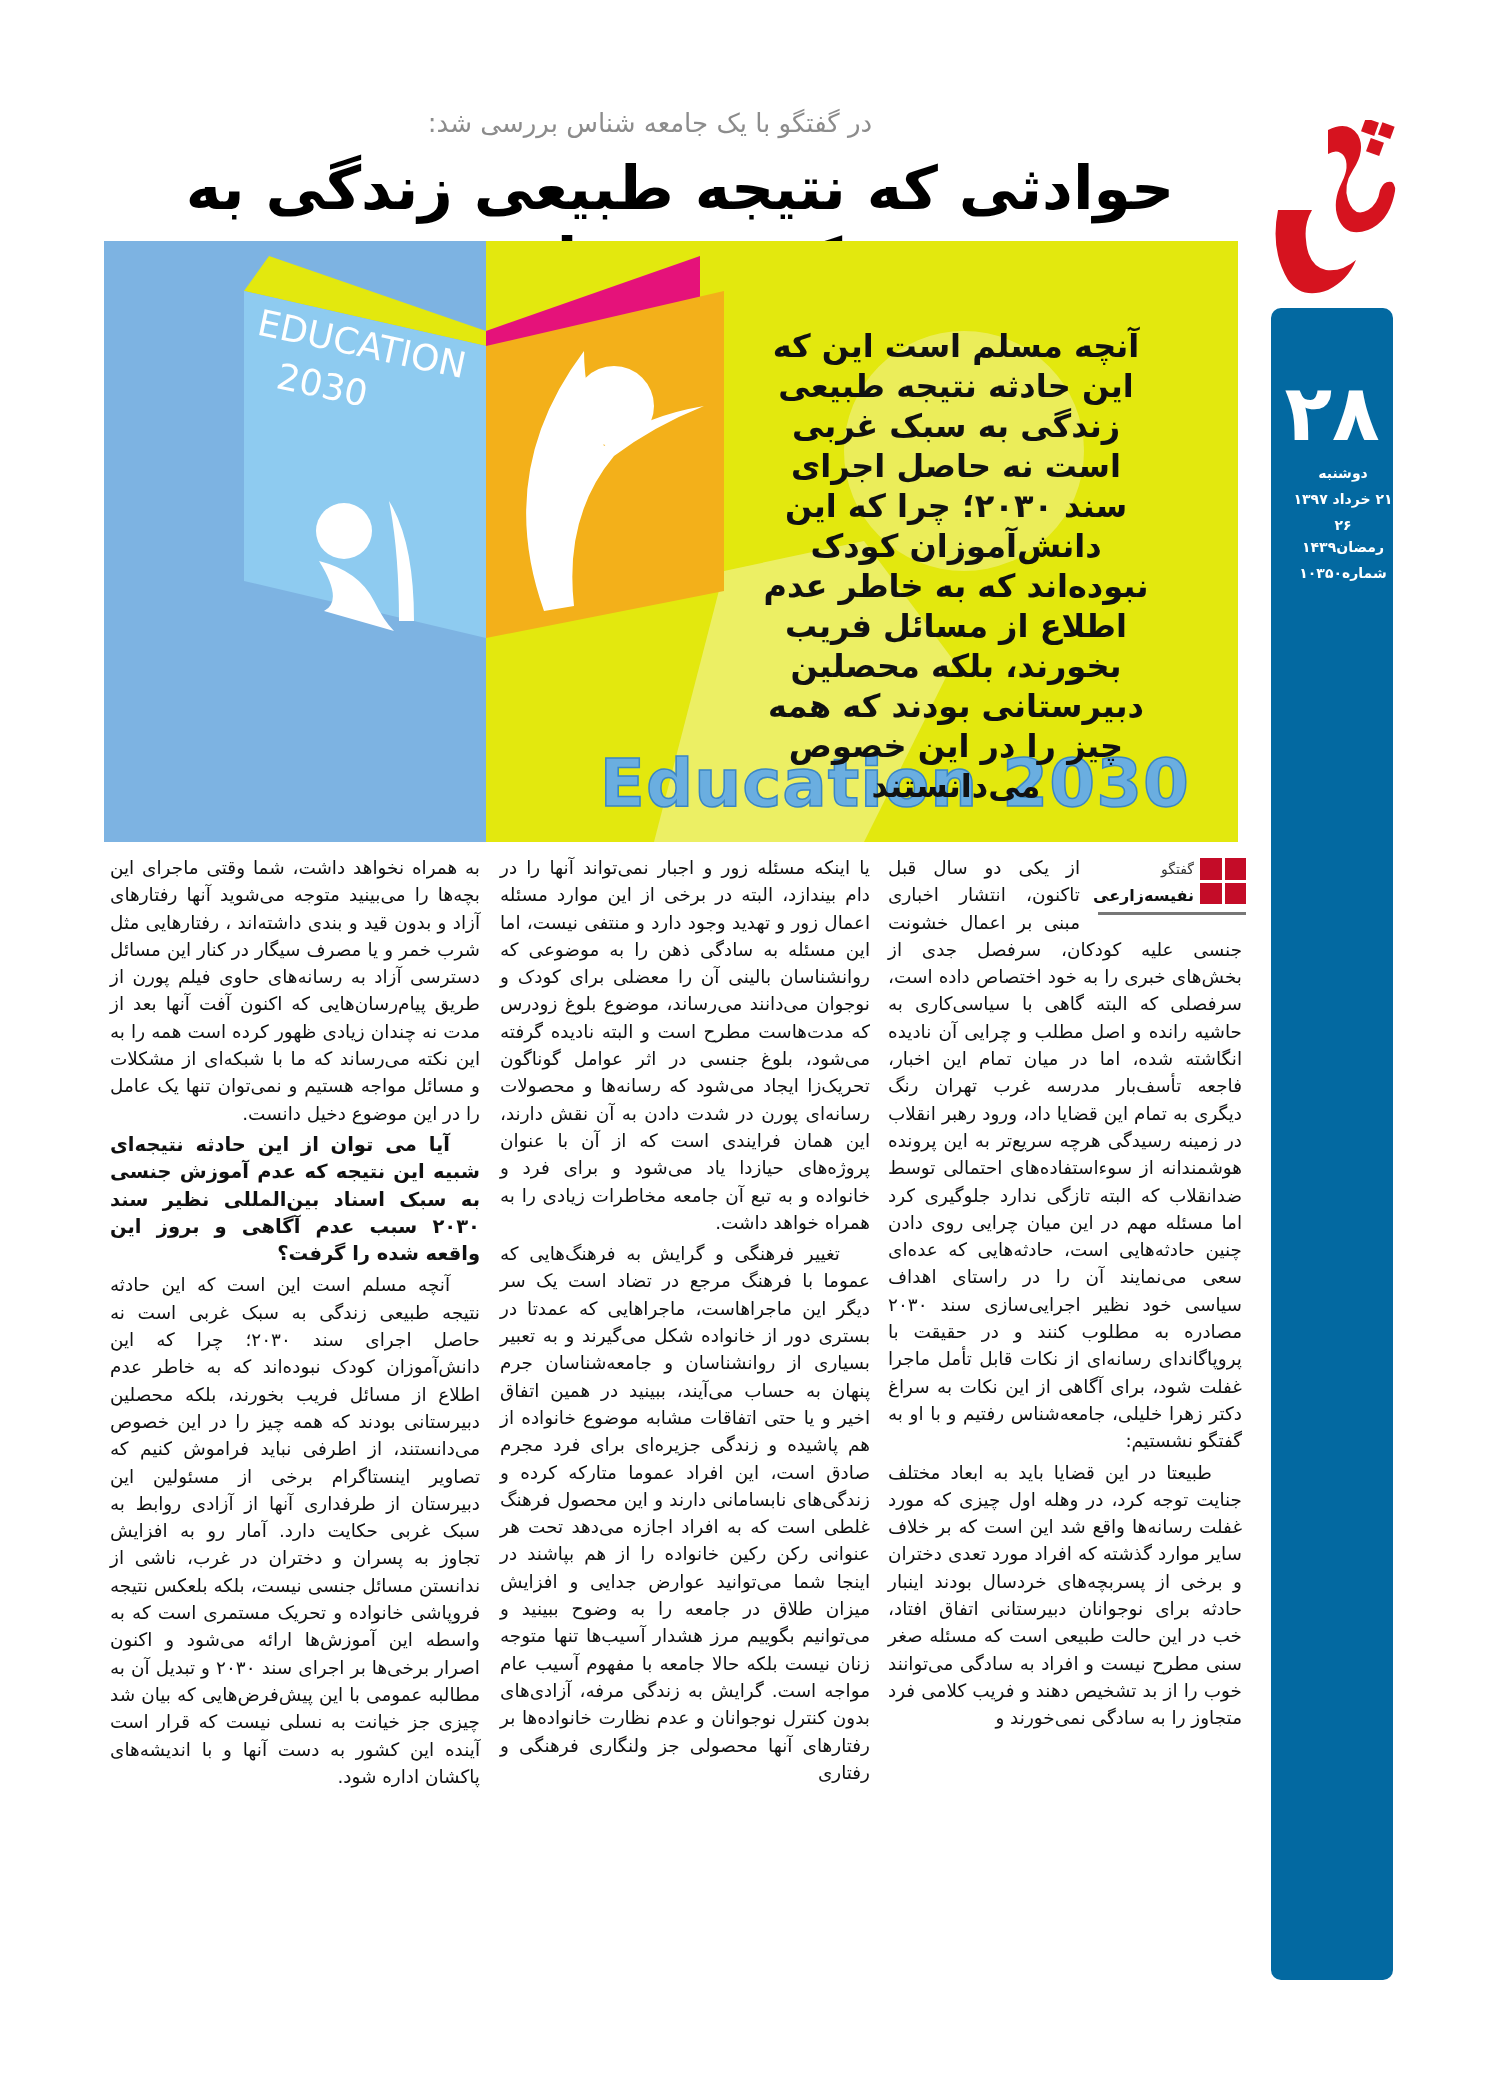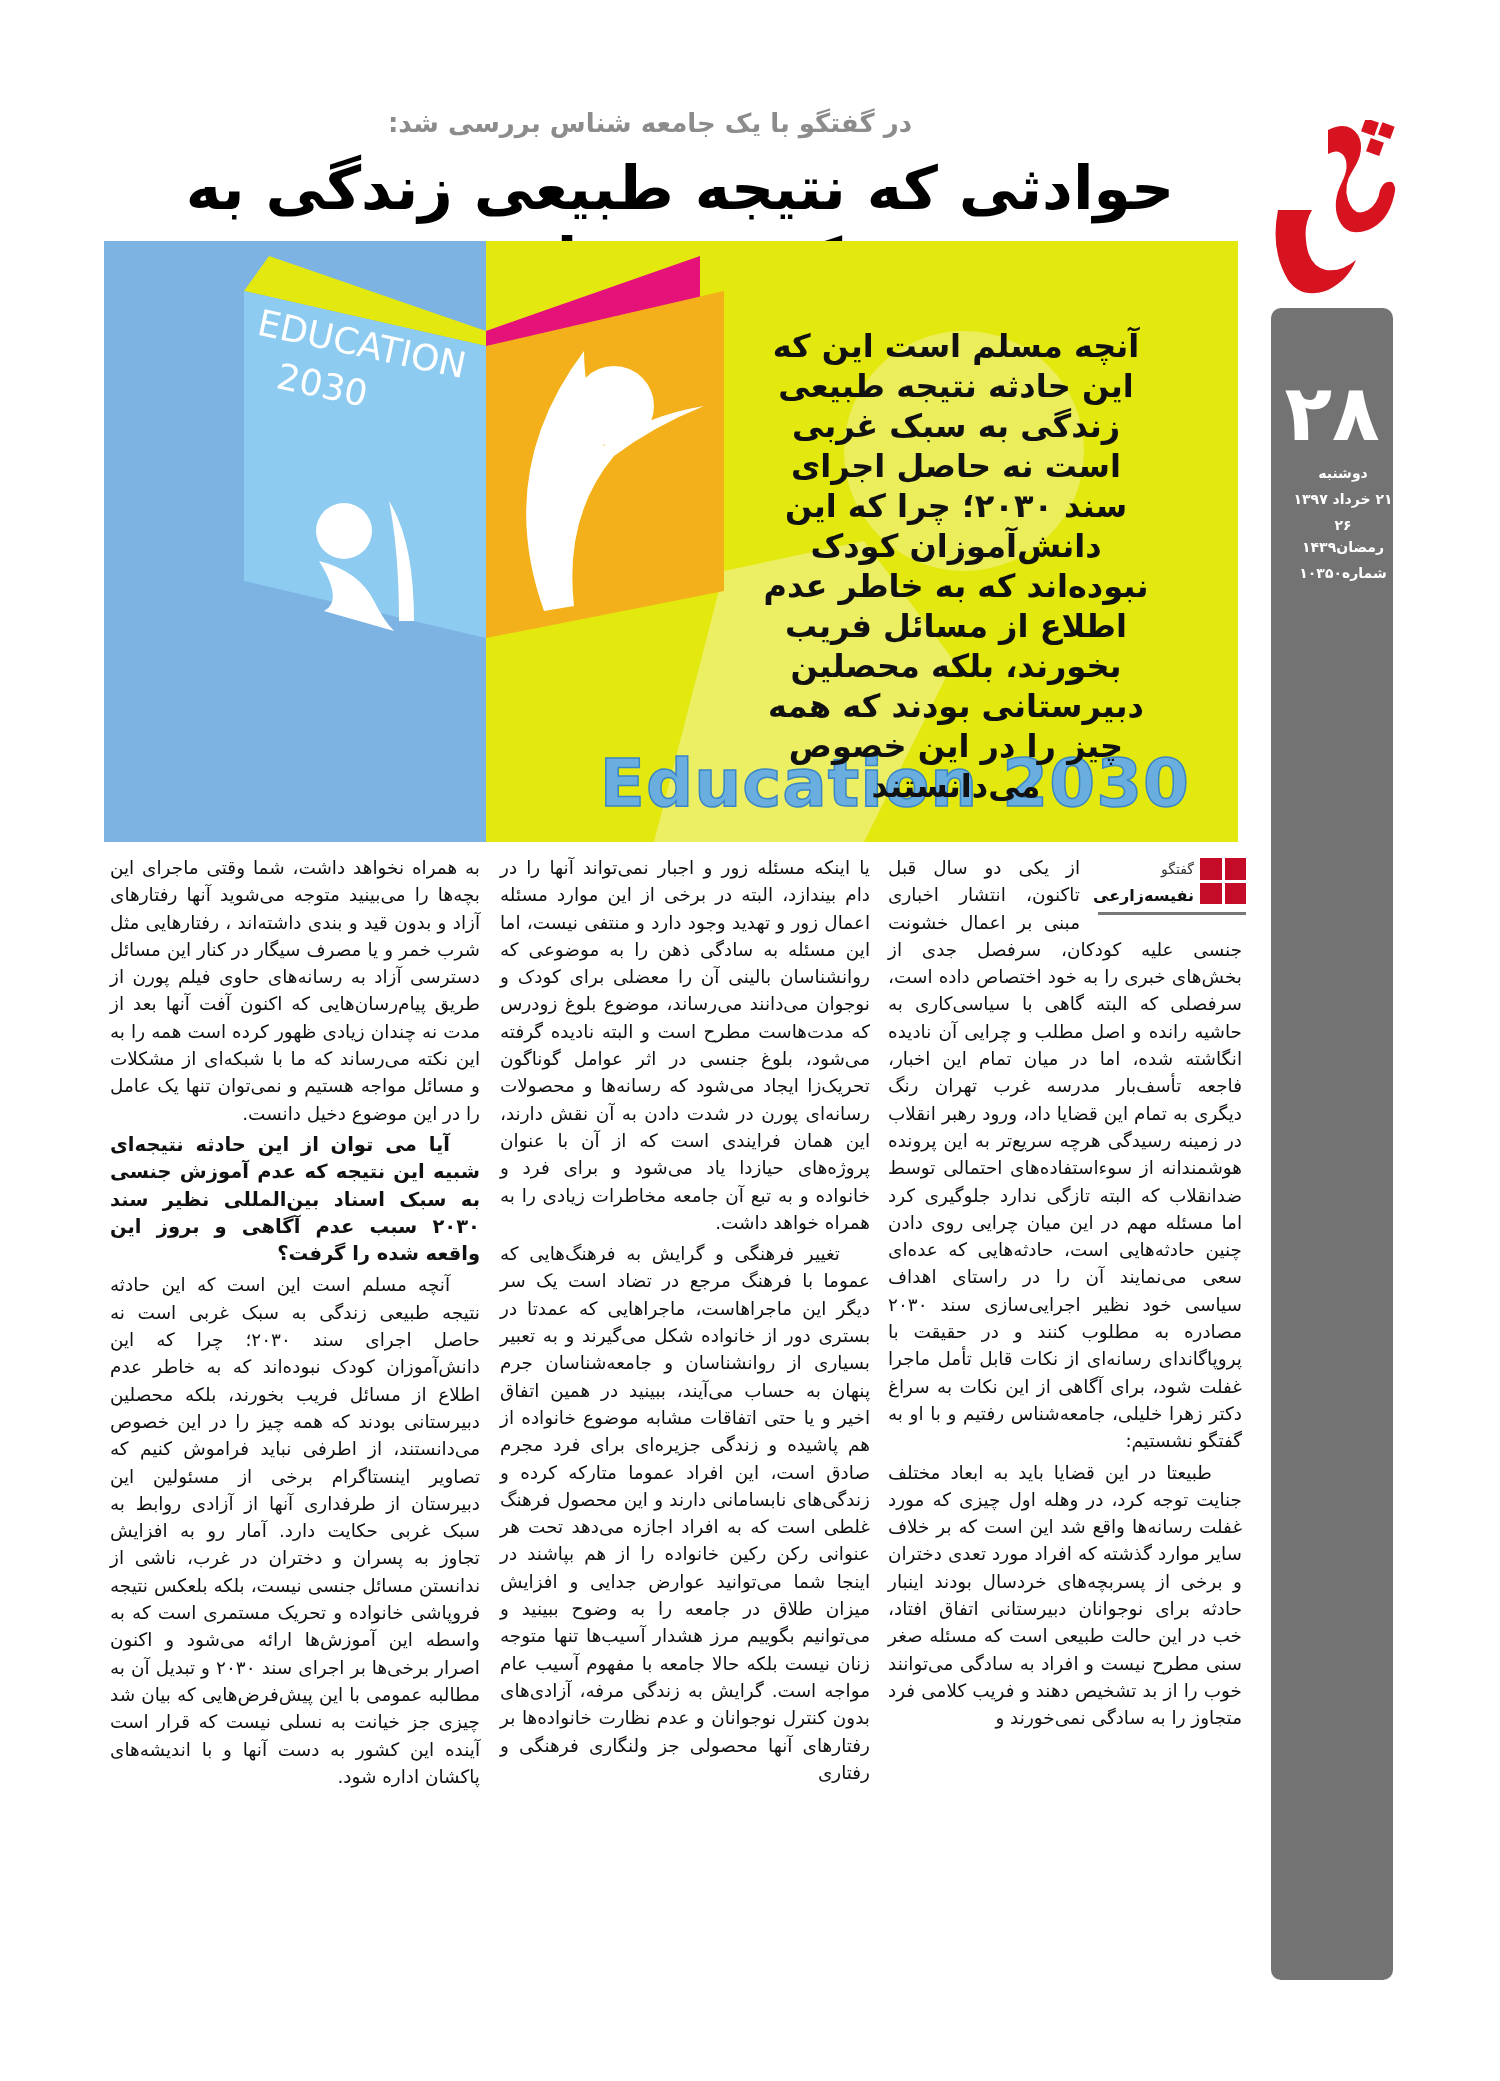--- a/index.html
+++ b/index.html
@@ -1,20 +1,20 @@
 <!DOCTYPE html>
 <html><head>
 <meta charset="utf-8">
 <style>
   html,body{margin:0;padding:0;background:#fff;}
   body{width:1500px;height:2081px;position:relative;overflow:hidden;font-family:"DejaVu Sans",sans-serif;color:#111;}
-  .kicker{position:absolute;top:108px;left:380px;width:540px;text-align:center;direction:rtl;font-family:"DejaVu Sans",sans-serif;font-weight:bold;font-size:26px;color:#8c8c8c;}
+  .kicker{position:absolute;top:108px;left:380px;width:540px;text-align:center;direction:rtl;font-family:"DejaVu Sans",sans-serif;font-weight:normal;font-size:26px;color:#8c8c8c;}
   .headline{position:absolute;top:152px;left:120px;width:1120px;text-align:center;direction:rtl;font-family:"DejaVu Sans",sans-serif;font-weight:900;font-size:60px;line-height:72px;color:#000;letter-spacing:-1px;}
   .logo{position:absolute;top:120px;left:1268px;width:130px;height:180px;}
-  .sidebar{position:absolute;top:308px;left:1271px;width:122px;height:1672px;background:#737373;border-radius:10px;color:#fff;text-align:center;direction:rtl;}
+  .sidebar{position:absolute;top:308px;left:1271px;width:122px;height:1672px;background:#0369a1;border-radius:10px;color:#fff;text-align:center;direction:rtl;}
   .page-num{font-size:78px;font-weight:bold;margin-top:60px;line-height:90px;}
   .side-meta{font-size:14px;font-weight:bold;line-height:22px;margin-top:4px;padding-left:22px;}
   .hero{position:absolute;top:241px;left:104px;width:1134px;height:601px;overflow:hidden;}
   .hero svg{position:absolute;left:0;top:0;}
   .pullquote{position:absolute;top:326px;left:756px;width:400px;direction:rtl;text-align:center;font-weight:bold;font-size:32px;line-height:40px;color:#111;}
   .edu-big{position:absolute;top:745px;left:540px;width:650px;text-align:right;font-family:"DejaVu Sans",sans-serif;font-weight:bold;font-size:66px;color:#6aaee0;-webkit-text-stroke:1.5px #3b86c4;letter-spacing:1px;}
   .col{position:absolute;top:850px;direction:rtl;text-align:justify;font-size:18.4px;line-height:27.3px;color:#111;}
   .col p{margin:4px;}
   .col .q{font-weight:bold;font-size:19.5px;line-height:27.3px;}
   .col .ind{text-indent:30px;}

